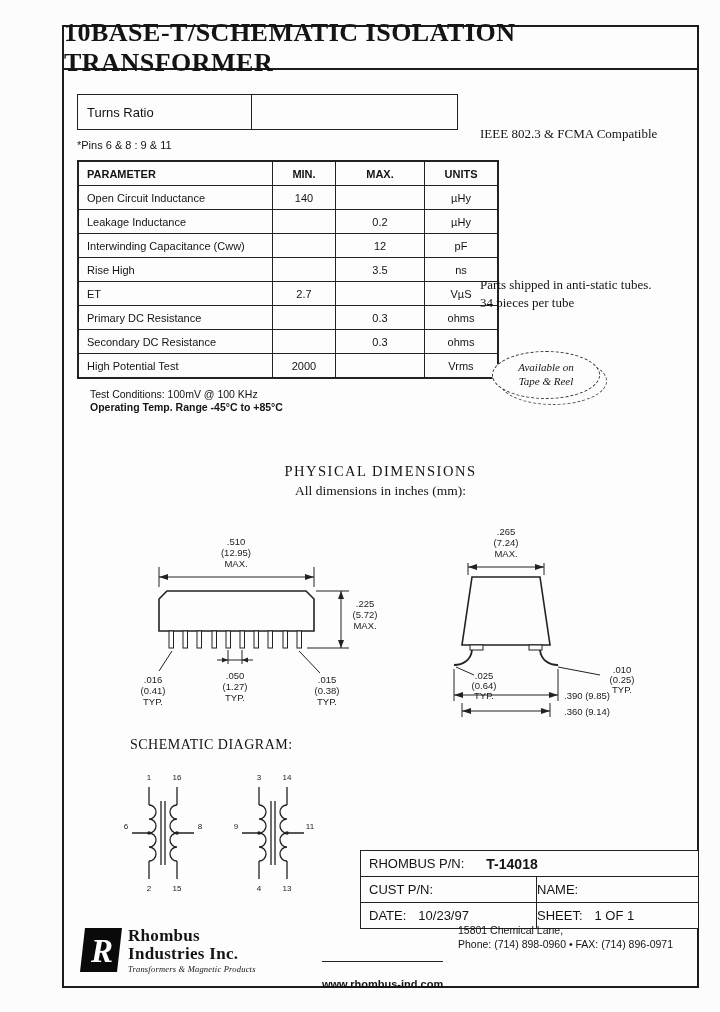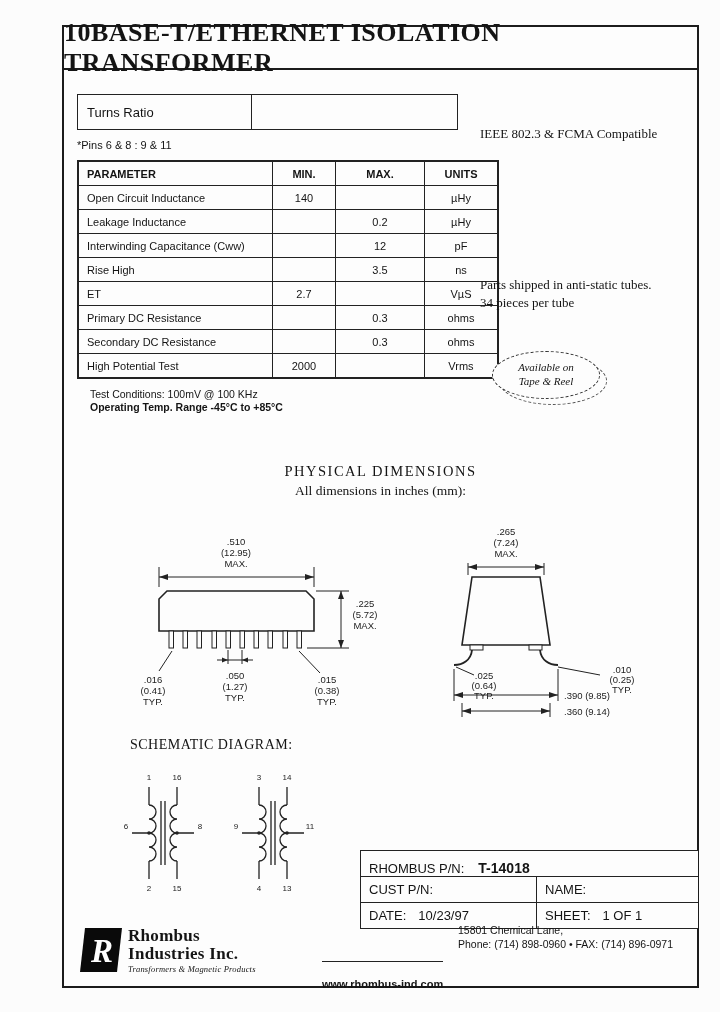--- a/index.html
+++ b/index.html
@@ -46,40 +46,40 @@
   .schem-heading { position:absolute; left:66px; top:710px;
                    font-family:"Liberation Serif", serif; font-size:14px; letter-spacing:0.5px; }
   .schematic { position:absolute; left:40px; top:740px; }
   .dimtext text { font-family:"Liberation Sans", sans-serif; font-size:9.5px; fill:#222; text-anchor:middle; }
   .dimtext text.start { text-anchor:start; }
   .pintext text { font-family:"Liberation Sans", sans-serif; font-size:8px; fill:#222; text-anchor:middle; }
   .title-block { position:absolute; left:296px; top:823px; width:337px;
                  border:1.6px solid #222; border-right:none; font-size:13px; background:#fdfdfd; }
   .tb-row { display:flex; align-items:center; height:25px; border-bottom:1.6px solid #222; }
   .tb-row:last-child { border-bottom:none; }
-  .tb-row1 { padding-left:8px; gap:14px;align-items:flex-end; }
+  .tb-row1 { padding-left:8px; gap:22px; }
   .tb-cell { display:flex; align-items:center; height:100%; gap:12px; }
   .tb-cell.left { width:167px; padding-left:8px; }
-  .tb-cell.right { flex:1; border-left:1.6px solid #222; padding-left:8px; }
+  .tb-cell.right { flex:1; border-left:1.6px solid #222; }
   .tb-bold { font-weight:bold; font-size:14px; }
   .footer-logo { position:absolute; left:14px; top:899px; }
   .company { position:absolute; left:64px; top:900px; font-family:"Liberation Serif", serif;
              font-weight:bold; font-size:17px; line-height:1.05; letter-spacing:0.3px; }
   .tagline { font-style:italic; font-weight:normal; font-size:8.5px; margin-top:2px; letter-spacing:0.2px; }
   .website { position:absolute; left:258px; top:934px; font-size:11px; font-weight:bold;
              border-top:1px solid #222; padding-top:16px; }
   .address { position:absolute; left:394px; top:896px; font-size:10.5px; line-height:1.34; }
 </style>
 </head>
 <body>
 
 <div class="page">
   <div class="frame">
 
-    <div class="title-bar">10BASE-T/ETHERNET ISOLATION TRANSFORMER</div>
+    <div class="title-bar">10BASE-T/SCHEMATIC ISOLATION TRANSFORMER</div>
 
     <div class="turns-box">
       <div class="turns-label">Turns Ratio</div>
     </div>
     <div class="pins-note">*Pins 6 &amp; 8 : 9 &amp; 11</div>
 
     <div class="ieee-note">IEEE 802.3  &amp;  FCMA Compatible</div>
 
     <table class="spec-table">
       <thead>

